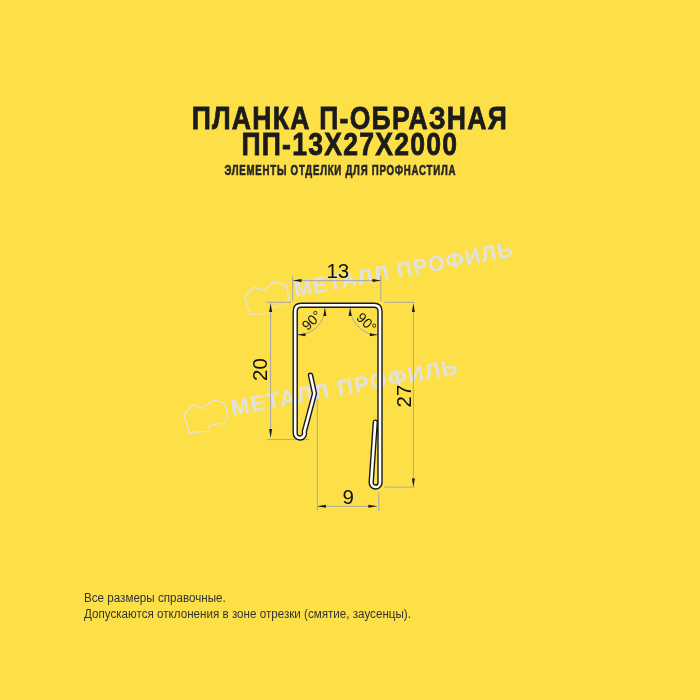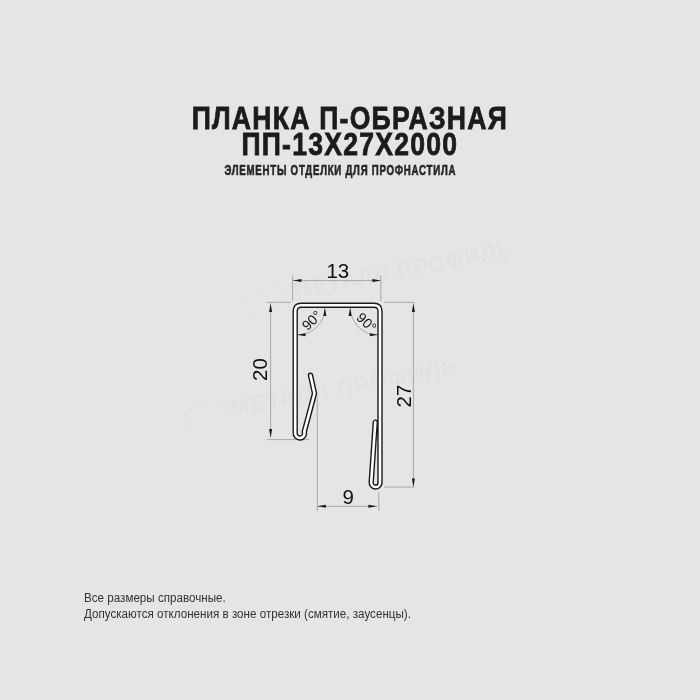--- a/index.html
+++ b/index.html
@@ -1,16 +1,16 @@
 <!DOCTYPE html>
 <html><head>
 <meta charset="utf-8">
 <style>
   html,body{margin:0;padding:0;background:#fff;}
-  #page{position:relative;width:700px;height:700px;background:#e5e5e5;overflow:hidden;
+  #page{position:relative;width:700px;height:700px;background:#fde047;overflow:hidden;
         font-family:"Liberation Sans", sans-serif;}
   .title{position:absolute;left:0;top:105px;width:700px;text-align:center;
          font-weight:bold;font-size:32px;line-height:26px;color:#1b1b1b;letter-spacing:1.5px;
          transform:scaleX(0.83);transform-origin:349px 0;-webkit-text-stroke:0.8px #1b1b1b;}
   .subtitle{position:absolute;left:0;top:161.5px;width:700px;text-align:center;
          font-weight:bold;font-size:14px;color:#262626;letter-spacing:1.1px;
          transform:scaleX(0.69);transform-origin:319px 0;-webkit-text-stroke:0.6px #262626;}
   .footer{position:absolute;left:84px;top:591px;font-size:12.5px;line-height:15.5px;color:#333;
          transform:scaleX(0.93);transform-origin:0 0;}
   svg{position:absolute;left:0;top:0;}

